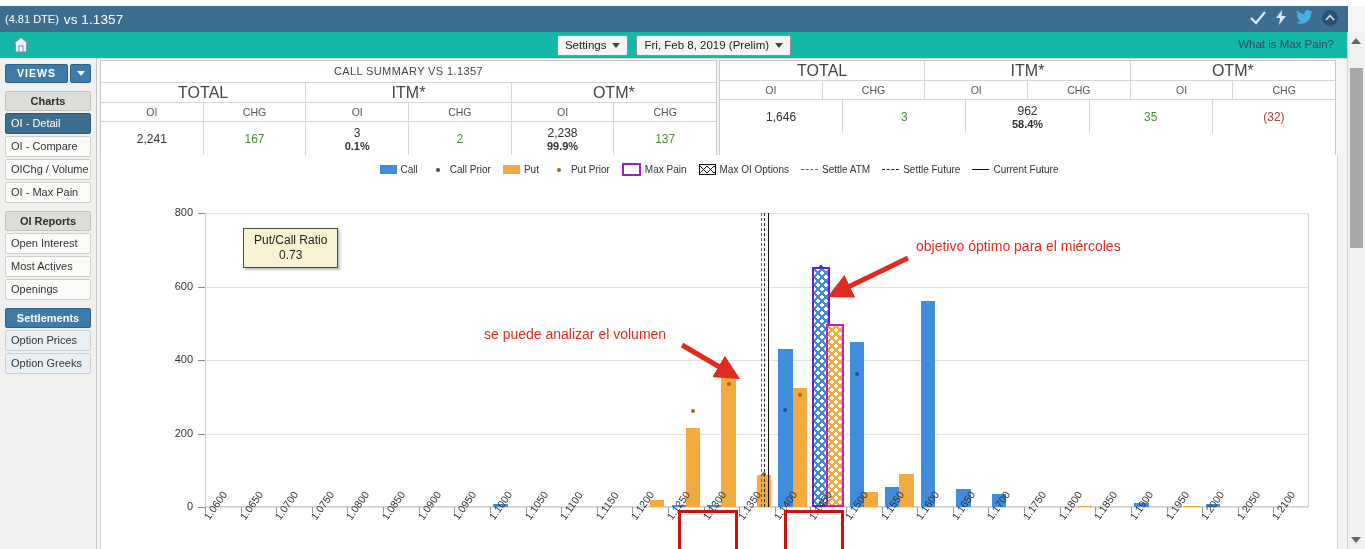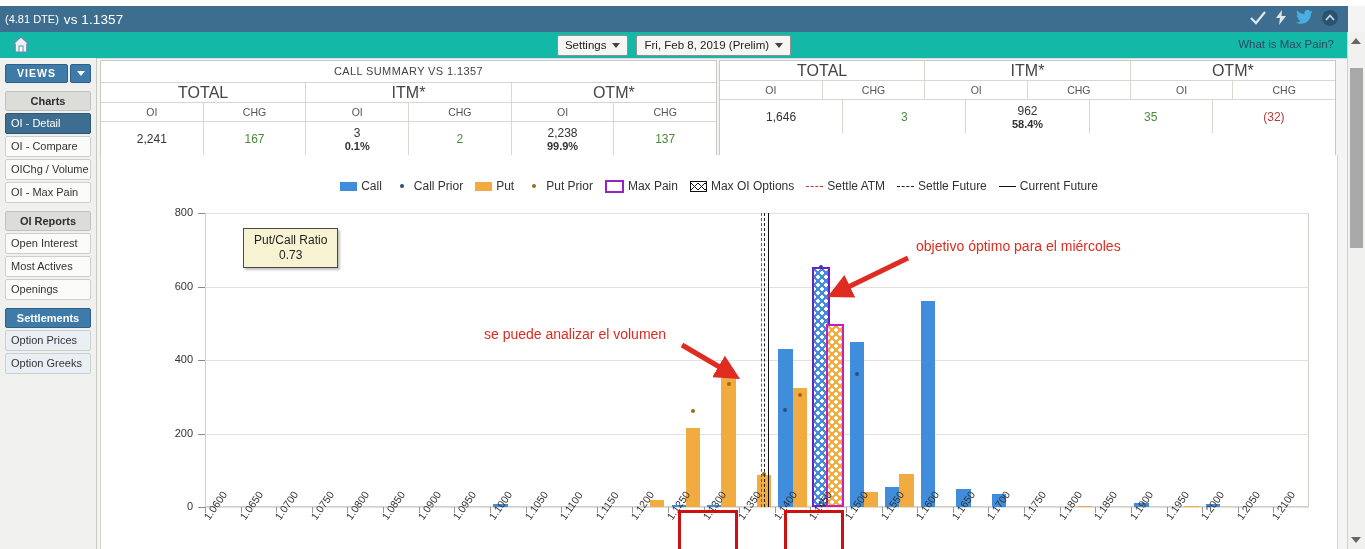--- a/index.html
+++ b/index.html
@@ -103,21 +103,21 @@
   .chartpanel{
     position:absolute;left:100px;top:155px;width:1236px;height:394px;
     background:#fff;border:1px solid #d3d3ce;border-top:none;
   }
   .chart-title{
     text-align:center;font-size:16px;font-weight:bold;color:#2d4b66;
     margin-top:8px;letter-spacing:.2px;
   }
   .legend{
     display:flex;justify-content:center;align-items:center;gap:12px;
-    margin-top:24px;font-size:12px;color:#333;
+    margin-top:8px;font-size:10px;color:#333;
   }
   .lg{display:flex;align-items:center;gap:4px;}
   .sw{width:17px;height:9px;display:inline-block;}
   .swdot{width:4px;height:4px;border-radius:50%;display:inline-block;margin:0 6px;}
   .swbox{width:15px;height:9px;border:2px solid #9b20c9;display:inline-block;}
   .swhatch{width:15px;height:9px;border:1px solid #111;display:inline-block;
     background:
       linear-gradient(45deg,transparent 45%,#111 45%,#111 55%,transparent 55%),
       linear-gradient(-45deg,transparent 45%,#111 45%,#111 55%,transparent 55%),#fff;
     background-size:7px 9px;}

